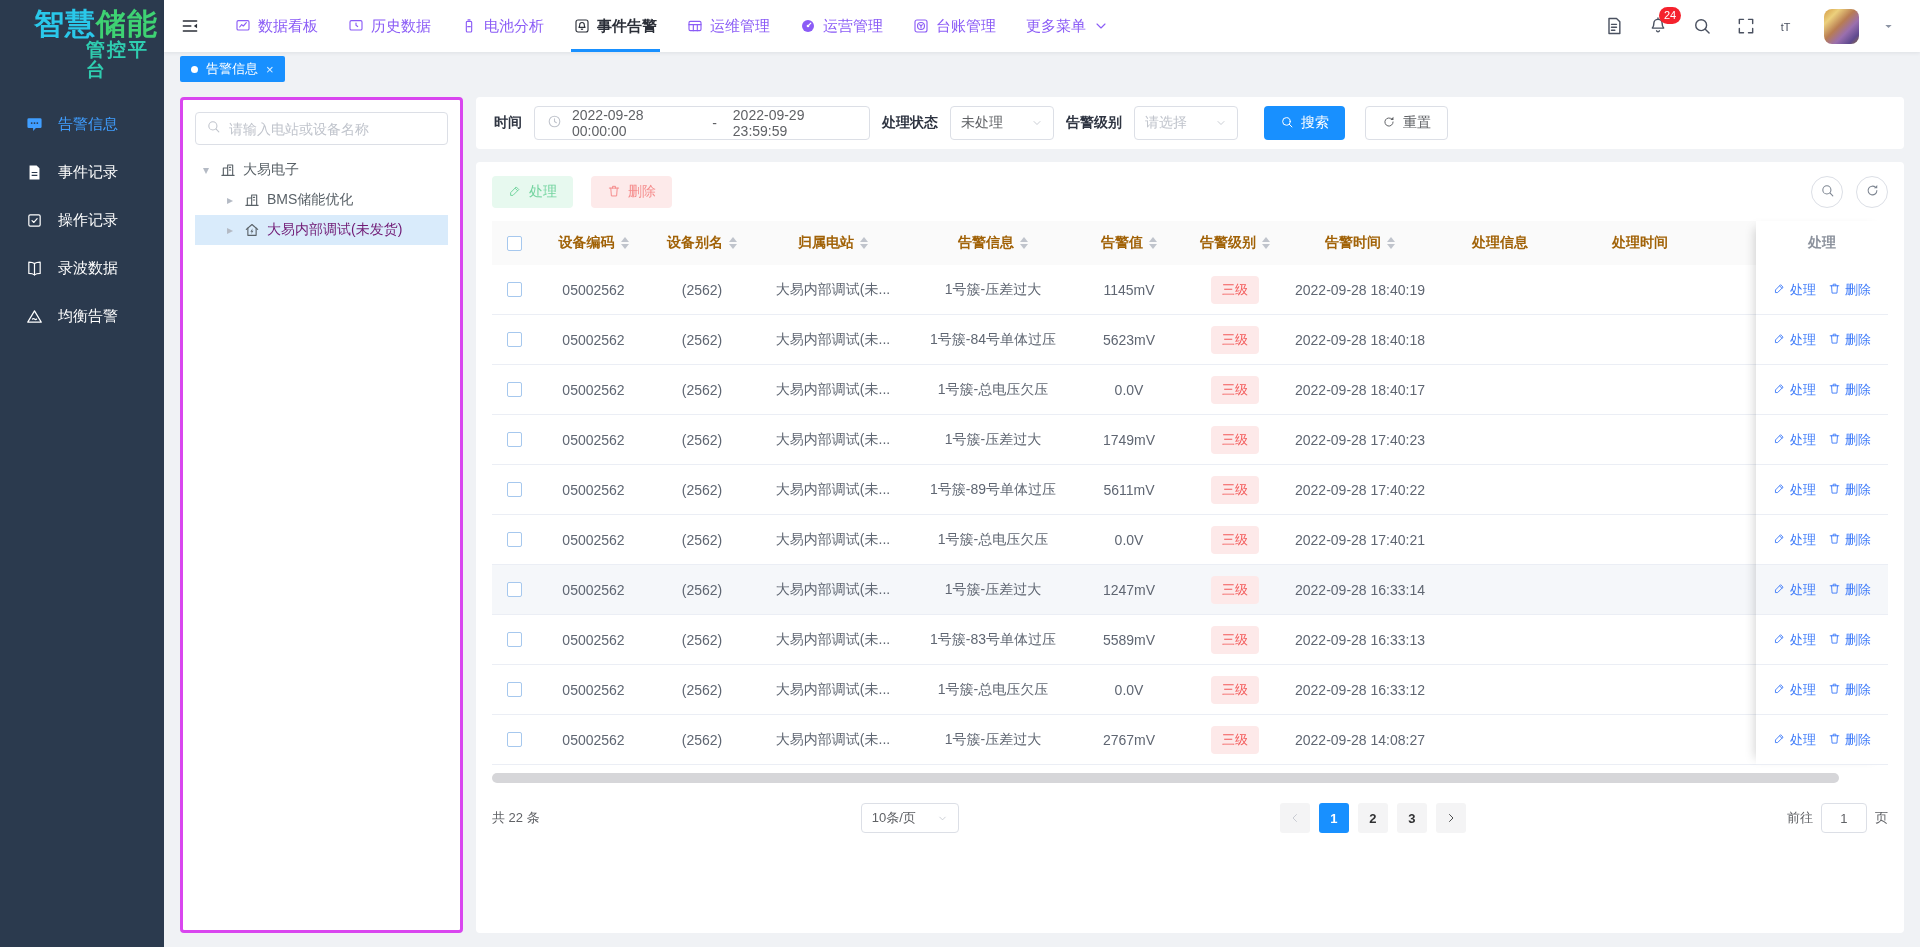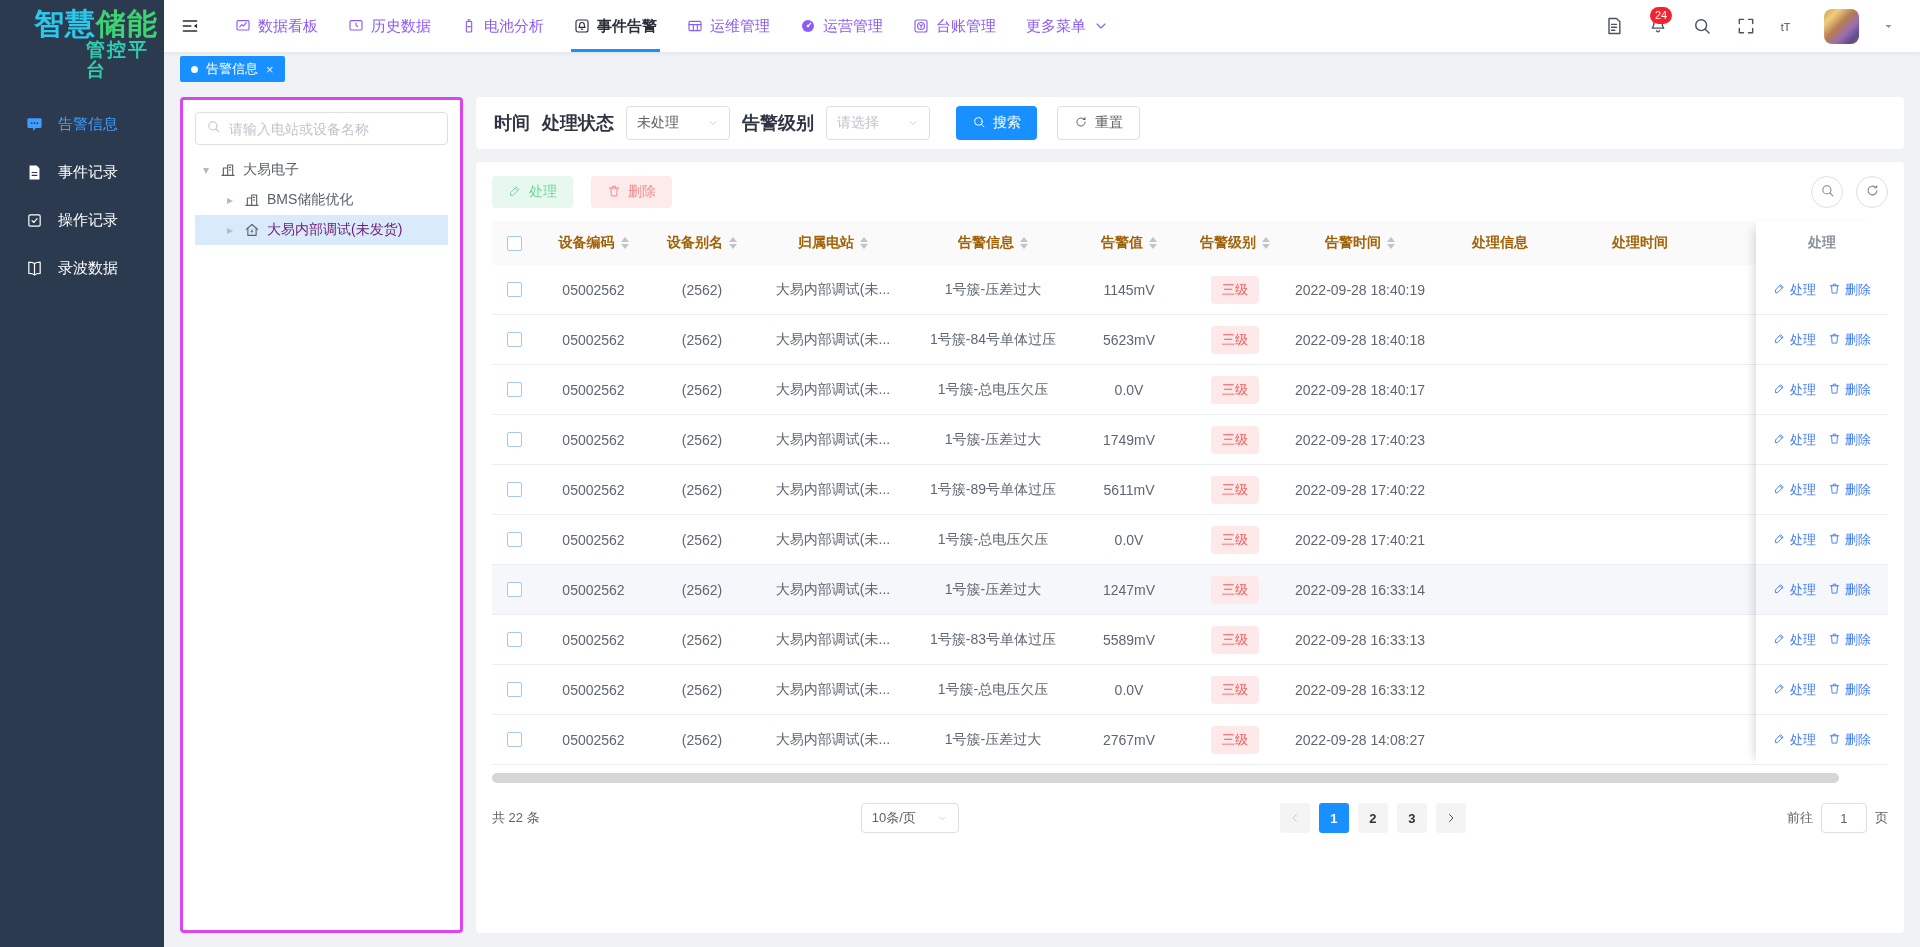--- a/index.html
+++ b/index.html
@@ -27,21 +27,21 @@
   .hamburger svg { width:20px; height:20px; }
   .topnav { display:flex; height:100%; }
   .nav-item { display:flex; align-items:center; gap:7px; padding:0 15px; height:100%; font-size:15px; color:#8b5cf6; position:relative; cursor:pointer; white-space:nowrap; }
   .nav-item .icon { display:flex; }
   .nav-item .icon svg { width:16px; height:16px; }
   .nav-item.active { color:#2b2f38; font-weight:bold; }
   .nav-item.active::after { content:""; position:absolute; left:12px; right:12px; bottom:0; height:3px; background:#1890ff; }
   .top-actions { margin-left:auto; display:flex; align-items:center; gap:24px; color:#4a5160; }
   .ta-icon { display:flex; cursor:pointer; position:relative; }
   .ta-icon svg { width:20px; height:20px; }
-  .badge { position:absolute; top:-9px; left:2px; background:#f5222d; color:#fff; font-size:11px; line-height:1; border-radius:9px; padding:3px 5px; min-width:12px; text-align:left; }
+  .badge { position:absolute; top:-9px; left:11px; background:#f5222d; color:#fff; font-size:11px; line-height:1; border-radius:9px; padding:3px 5px; min-width:12px; text-align:left; }
   .avatar { width:35px; height:35px; border-radius:8px; cursor:pointer;
     background:linear-gradient(135deg,#d49a43 0%,#ecd07d 22%,#b87c52 45%,#9a6fae 65%,#5f4a8f 85%,#8a6a3e 100%); }
   .caret-sm { color:#8b93a3; display:flex; cursor:pointer; }
   .caret-sm svg { width:11px; height:11px; }
 
   
   .tabbar { height:33px; background:#f0f2f5; display:flex; align-items:flex-start; padding:4px 16px 0; }
   .tab { background:#1890ff; color:#fff; height:26px; display:flex; align-items:center; gap:8px; padding:0 11px; font-size:13px; border-radius:2px; cursor:pointer; }
   .tab .dot { width:7px; height:7px; border-radius:50%; background:#fff; }
   .tab .close { font-size:13px; opacity:.85; cursor:pointer; }
@@ -58,21 +58,21 @@
   .tree-node.selected { background:#d9ebfb; }
   .tree-node .tcaret { color:#b4bac4; font-size:12px; width:14px; text-align:center; cursor:pointer; }
   .tree-node .icon { display:flex; color:#5a6268; }
   .tree-node .icon svg { width:16px; height:16px; }
   .tree-node.danger .lbl { color:#701a75; }
 
   .right-col { flex:1; display:flex; flex-direction:column; gap:13px; min-width:0; }
 
   
   .filter-card { background:#fff; border-radius:4px; height:52px; display:flex; align-items:center; padding:0 18px; gap:12px; flex-shrink:0; }
-  .f-label { font-size:18px; color:#2f3542; font-weight:bold; white-space:nowrap; }
+  .f-label { font-size:14px; color:#2f3542; font-weight:bold; white-space:nowrap; }
   .date-input { height:34px; width:336px; border:1px solid #dcdfe6; border-radius:4px; display:flex; align-items:center; gap:10px; padding:0 12px; color:#606266; font-size:14px; cursor:pointer; }
   .date-input svg { width:15px; height:15px; color:#c0c4cc; flex-shrink:0; }
   .date-input .sep { color:#606266; padding:0 6px; }
   .select { height:34px; border:1px solid #dcdfe6; border-radius:4px; display:flex; align-items:center; justify-content:space-between; padding:0 10px; font-size:14px; color:#606266; cursor:pointer; background:#fff; }
   .select.w-status { width:104px; }
   .select.w-level { width:104px; }
   .select .chev { display:flex; color:#c0c4cc; }
   .select .chev svg { width:12px; height:12px; }
   .select.placeholder { color:#c0c4cc; }
   .btn { height:34px; border-radius:4px; font-size:14px; display:flex; align-items:center; gap:7px; padding:0 16px; cursor:pointer; border:none; font-family:inherit; white-space:nowrap; }
@@ -169,20 +169,29 @@
   </div>
         <div class="side-item">
     <span class="icon">
             <svg viewBox="0 0 24 24">
               <path stroke="currentColor" fill="none" stroke-width="1.7" stroke-linecap="round" stroke-linejoin="round" d="M12 5c-2-1.5-4.5-2-8-2v16c3.5 0 6 .5 8 2 2-1.5 4.5-2 8-2V3c-3.5 0-6 .5-8 2z"></path>
               <path stroke="currentColor" fill="none" stroke-width="1.7" stroke-linecap="round" stroke-linejoin="round" d="M12 5v16"></path>
             </svg>
           </span>
     <span class="lbl">录波数据</span>
   </div>
+        <div class="side-item">
+    <span class="icon">
+            <svg viewBox="0 0 24 24">
+              <path stroke="currentColor" fill="none" stroke-width="1.7" stroke-linecap="round" stroke-linejoin="round" d="M12 4L2.5 20h19z"></path>
+              <path stroke="currentColor" fill="none" stroke-width="1.7" stroke-linecap="round" stroke-linejoin="round" d="M9 15.6c1-.9 2-.9 3 0s2 .9 3 0"></path>
+            </svg>
+          </span>
+    <span class="lbl">均衡告警</span>
+  </div>
       </nav>
   </aside>
 
   <div class="main">
 
     <header class="topbar">
       <span class="hamburger">
           <svg viewBox="0 0 24 24">
             <path stroke="currentColor" fill="none" stroke-width="1.7" stroke-linecap="round" stroke-linejoin="round" d="M4 6h16M4 12h9M4 18h16"></path>
             <path fill="currentColor" d="M20.5 9.3l-4 2.7 4 2.7z"></path>
@@ -356,20 +365,29 @@
               </span>
     <span class="lbl">大易内部调试(未发货)</span>
   </div>
           </div>
       </section>
 
       <div class="right-col">
 
         <div class="filter-card">
           <span class="f-label">时间</span>
+          <div class="date-input">
+            <span id="clock-icon"><svg viewBox="0 0 24 24">
+                  <circle cx="12" cy="12" r="8.5" stroke="currentColor" fill="none" stroke-width="1.7" stroke-linecap="round" stroke-linejoin="round"></circle>
+                  <path stroke="currentColor" fill="none" stroke-width="1.7" stroke-linecap="round" stroke-linejoin="round" d="M12 7.5V12l3 2"></path>
+                </svg></span>
+            <span>2022-09-28 00:00:00</span>
+            <span class="sep">-</span>
+            <span>2022-09-29 23:59:59</span>
+          </div>
           <span class="f-label">处理状态</span>
           <div class="select w-status">
             <span>未处理</span>
             <span class="chev chev-icon">
                 <svg viewBox="0 0 24 24">
                   <path stroke="currentColor" fill="none" stroke-width="1.7" stroke-linecap="round" stroke-linejoin="round" d="M6 9l6 6 6-6"></path>
                 </svg>
               </span>
           </div>
           <span class="f-label">告警级别</span>

